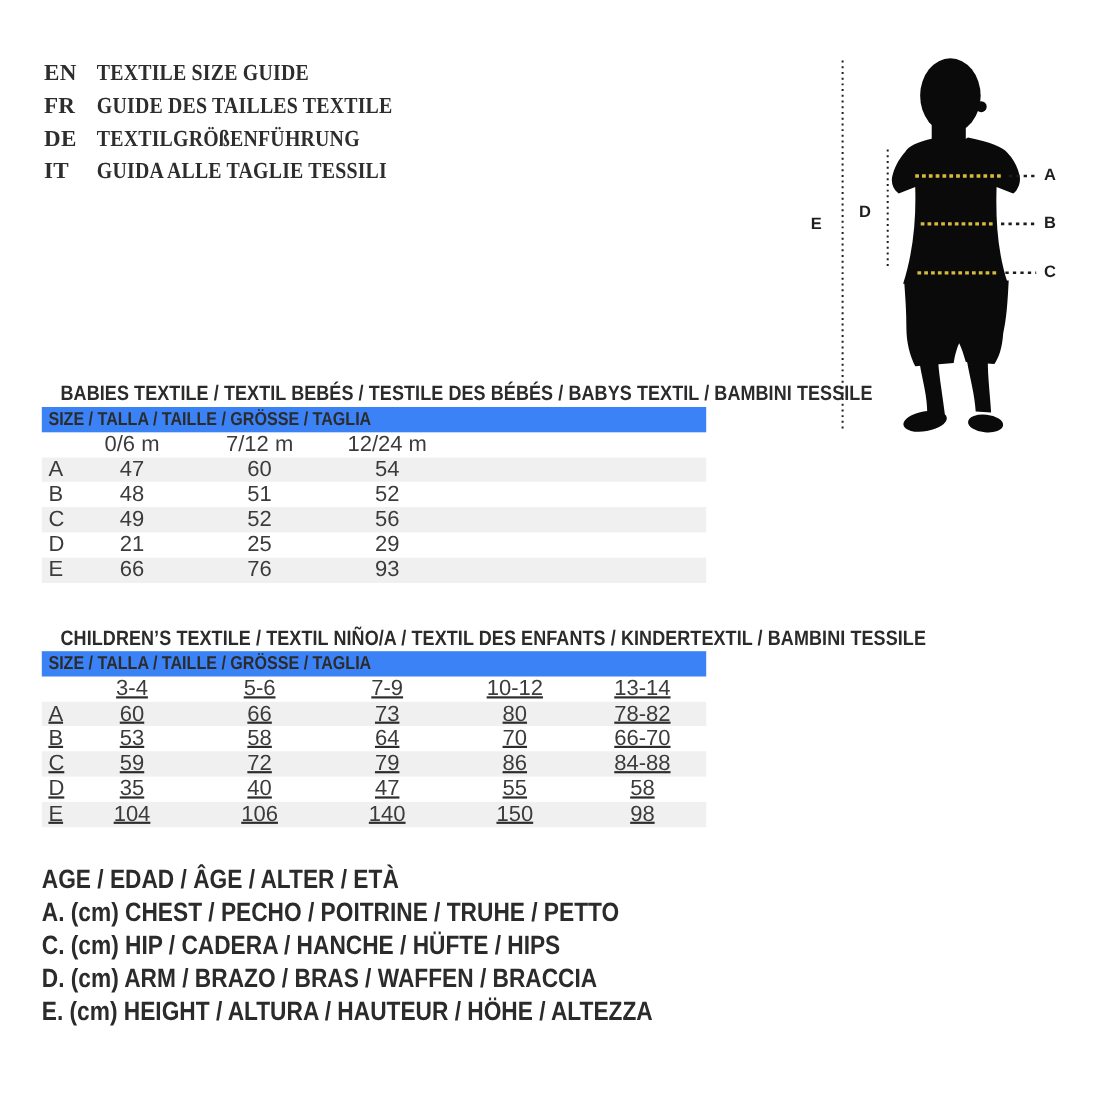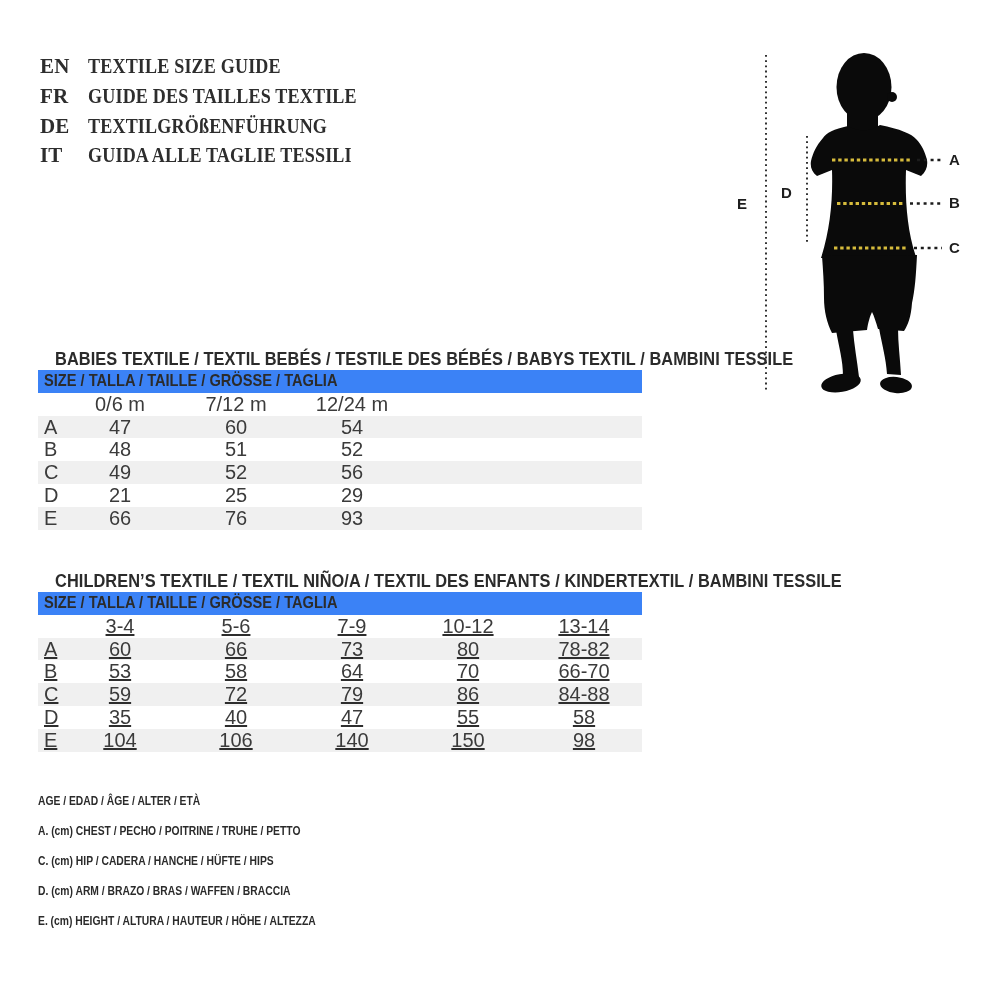--- a/index.html
+++ b/index.html
@@ -29,21 +29,21 @@
             font-size:17px;font-weight:700;color:#2b2b2b;}
   .ttable{position:absolute;left:38px;width:604px;}
   .trow{display:grid;grid-template-columns:24px repeat(5,116px);height:22.8px;align-items:center;
         font-size:20px;color:#3b3b3b;}
   .trow.stripe{background:#f0f0f0;}
   .tlabel{padding-left:6px;font-weight:400;}
   .tcell{text-align:center;}
 
   
   .legend{position:absolute;left:38px;top:786px;}
-  .legend-line{height:30px;display:flex;align-items:center;font-size:12px;font-weight:700;color:#2b2b2b;}
+  .legend-line{height:30px;display:flex;font-size:24px;font-weight:700;color:#2b2b2b;}
 </style>
 </head>
 <body>
 
 <div class="page">
 
   <section class="lang-list">
     <div class="lang-row">
       <span class="lang-code">EN</span>
       <span class="lang-title condensed">TEXTILE SIZE GUIDE</span>

